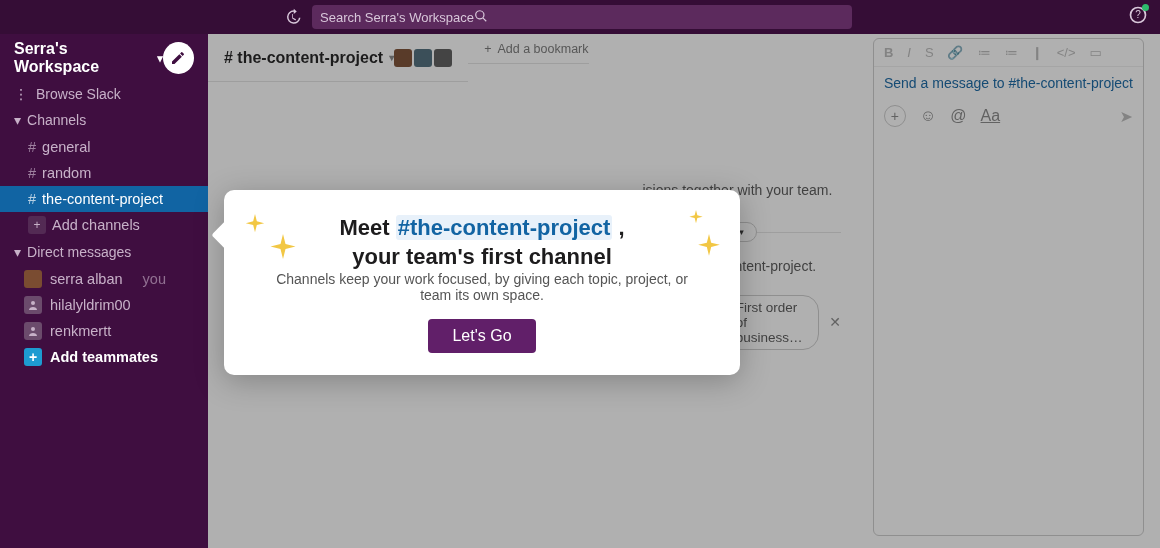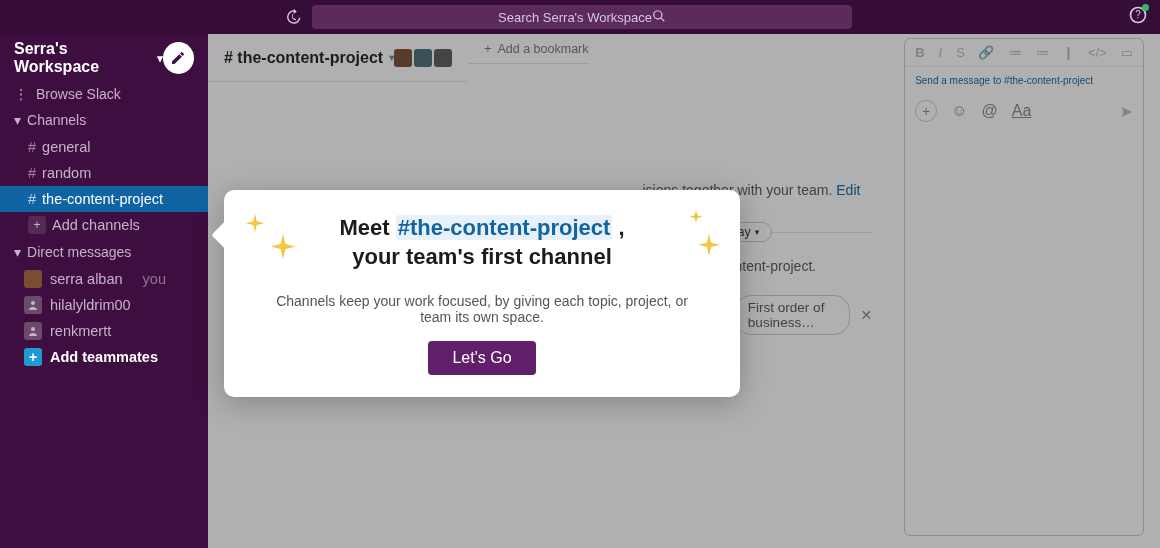--- a/index.html
+++ b/index.html
@@ -18,21 +18,21 @@
   .history-btn { color: #d8c7da; display:flex; align-items:center; cursor:pointer; }
   .searchbox {
     flex: 0 0 540px;
     height: 24px;
     background: #5c2a5d;
     border-radius: 4px;
     display:flex; align-items:center;
     padding: 0 8px;
     color:#d8c7da;
     font-size: 13px;
-    justify-content: center;
+    justify-content: flex-start;
   }
   .topbar .help-btn { margin-left:auto; color:#d8c7da; position:relative; }
   .help-btn .dot { position:absolute; top:-1px; right:-1px; width:7px;height:7px;border-radius:50%; background:#2dba6c;}
 
   
   .body { display:flex; height: 514px; }
   .sidebar {
     width: 208px;
     background:#3f0e40;
     color:#c7b1c8;
@@ -81,41 +81,41 @@
   .join-row .av{width:32px;height:32px;border-radius:4px;background:#7a4c31;}
   .join-text{color:#555;font-size:14px;}
   .chips { display:flex; gap:10px; padding:4px 16px 8px 54px; align-items:center;}
   .chip { border:1px solid #ccc; border-radius:16px; padding:4px 12px; font-size:13.5px; color:#555;}
   .chip.first{position:relative;}
   .chip.first::after{content:"";position:absolute;left:18px;bottom:-6px;width:10px;height:10px;background:#fff;border-left:1px solid #ccc;border-bottom:1px solid #ccc;transform:rotate(-45deg);}
   .chip-close{color:#888;font-size:14px;cursor:pointer;}
 
   .composer { margin:4px 16px 12px; border:1px solid #ccc; border-radius:6px;}
   .fmt-row{display:flex;gap:14px;padding:6px 10px;border-bottom:1px solid #eee;color:#bbb;font-size:13px;}
-  .msg-input{padding:8px 10px;color:#1264a3;font-size:10px;}
+  .msg-input{padding:8px 10px;color:#1264a3;font-size:14px;}
   .action-row{display:flex;align-items:center;gap:14px;padding:6px 10px;color:#888;}
   .action-row .plus{width:22px;height:22px;border-radius:50%;border:1px solid #ccc;display:flex;align-items:center;justify-content:center;font-size:14px;}
   .action-row .send{margin-left:auto;color:#bbb;}
 
   
   .overlay { position:absolute; inset:0; background:rgba(30,30,30,.35);}
   
   .popup {
     position:absolute; left:16px; top:156px;
     width:516px; background:#fff; border-radius:10px;
     box-shadow:0 6px 30px rgba(0,0,0,.25);
     padding:24px 46px 22px;
     text-align:center;
   }
   .popup .pointer{
     position:absolute; left:-9px; top:36px; width:18px;height:18px;background:#fff;transform:rotate(45deg);border-bottom-left-radius:3px;
   }
   .popup h2{font-size:22px;font-weight:800;color:#1d1c1d;line-height:1.3;}
   .popup h2 .hl{color:#1264a3;background:#e8f1fa;border-radius:3px;padding:0 2px;}
-  .popup p{font-size:14px;color:#555;margin-top:22px;}
+  .popup p{font-size:14px;color:#555;margin-top:0;}
   .popup .cta{margin-top:16px;background:#611f69;color:#fff;border:none;border-radius:4px;padding:8px 24px;font-weight:400;font-size:16px;cursor:pointer;}
   .spark{position:absolute;color:#f2c744;}
   .spark svg{display:block;}
   .s1{left:20px;top:24px;} .s2{left:44px;top:44px;} .s3{right:36px;top:20px;} .s4{right:18px;top:44px;}
 
   svg { fill: currentColor; }
 </style>
 </head>
 <body>
 

